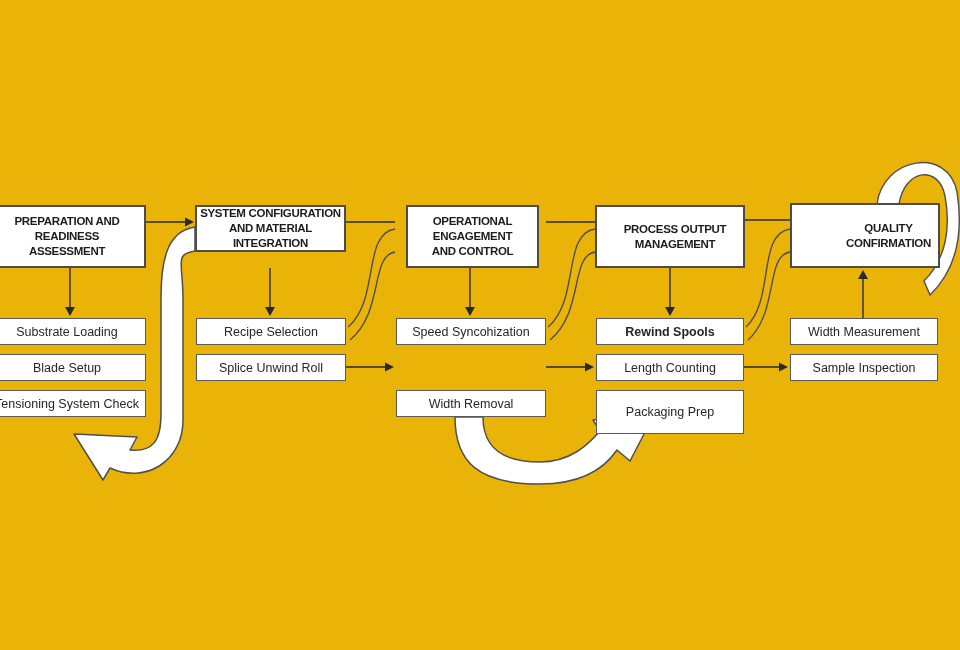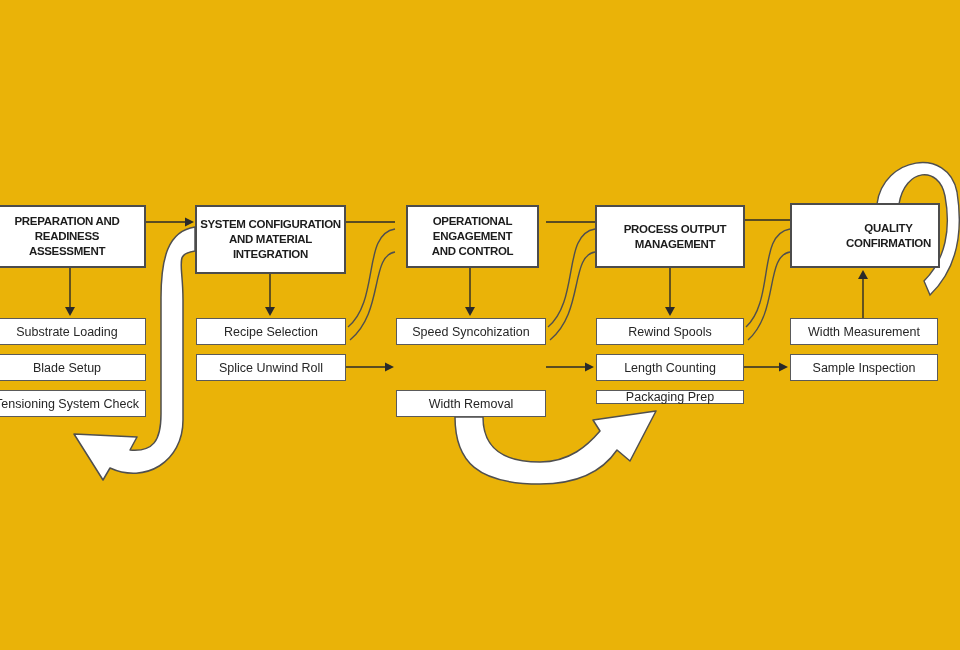--- a/index.html
+++ b/index.html
@@ -118,21 +118,21 @@
       <polygon points="788,367 779,362.5 779,371.5" fill="#2a2a2a"></polygon>
     </g>
   </svg>
 
   <div class="phase-box" style="left:-12px; top:205px; width:158px; height:63px;">
     <span class="line">PREPARATION AND</span>
     <span class="line">READINESS</span>
     <span class="line">ASSESSMENT</span>
   </div>
 
-  <div class="phase-box" style="left:195px; top:205px; width:151px; height:69px;">
+  <div class="phase-box" style="left:195px; top:205px; width:151px; height:47px;">
     <span class="line">SYSTEM CONFIGURATION</span>
     <span class="line">AND MATERIAL</span>
     <span class="line">INTEGRATION</span>
   </div>
 
   <div class="phase-box" style="left:406px; top:205px; width:133px; height:63px;">
     <span class="line">OPERATIONAL</span>
     <span class="line">ENGAGEMENT</span>
     <span class="line">AND CONTROL</span>
   </div>
@@ -150,20 +150,20 @@
   <div class="step-box" style="left:-12px; top:318px; width:158px; height:27px;">Substrate Loading</div>
   <div class="step-box" style="left:-12px; top:354px; width:158px; height:27px;">Blade Setup</div>
   <div class="step-box" style="left:-12px; top:390px; width:158px; height:27px;">Tensioning System Check</div>
 
   <div class="step-box" style="left:196px; top:318px; width:150px; height:27px;">Recipe Selection</div>
   <div class="step-box" style="left:196px; top:354px; width:150px; height:27px;">Splice Unwind Roll</div>
 
   <div class="step-box" style="left:396px; top:318px; width:150px; height:27px;">Speed Syncohization</div>
   <div class="step-box" style="left:396px; top:390px; width:150px; height:27px;">Width Removal</div>
 
-  <div class="step-box" style="left:596px; top:318px; width:148px; height:27px;">Rewind Spools</div>
+  <div class="step-box" style="left:596px; top:318px; width:148px; height:27px;font-weight:bold;">Rewind Spools</div>
   <div class="step-box" style="left:596px; top:354px; width:148px; height:27px;">Length Counting</div>
-  <div class="step-box" style="left:596px; top:390px; width:148px; height:14px;">Packaging Prep</div>
+  <div class="step-box" style="left:596px; top:390px; width:148px; height:44px;">Packaging Prep</div>
 
   <div class="step-box" style="left:790px; top:318px; width:148px; height:27px;">Width Measurement</div>
   <div class="step-box" style="left:790px; top:354px; width:148px; height:27px;">Sample Inspection</div>
 
 </div>
 
 </body></html>

